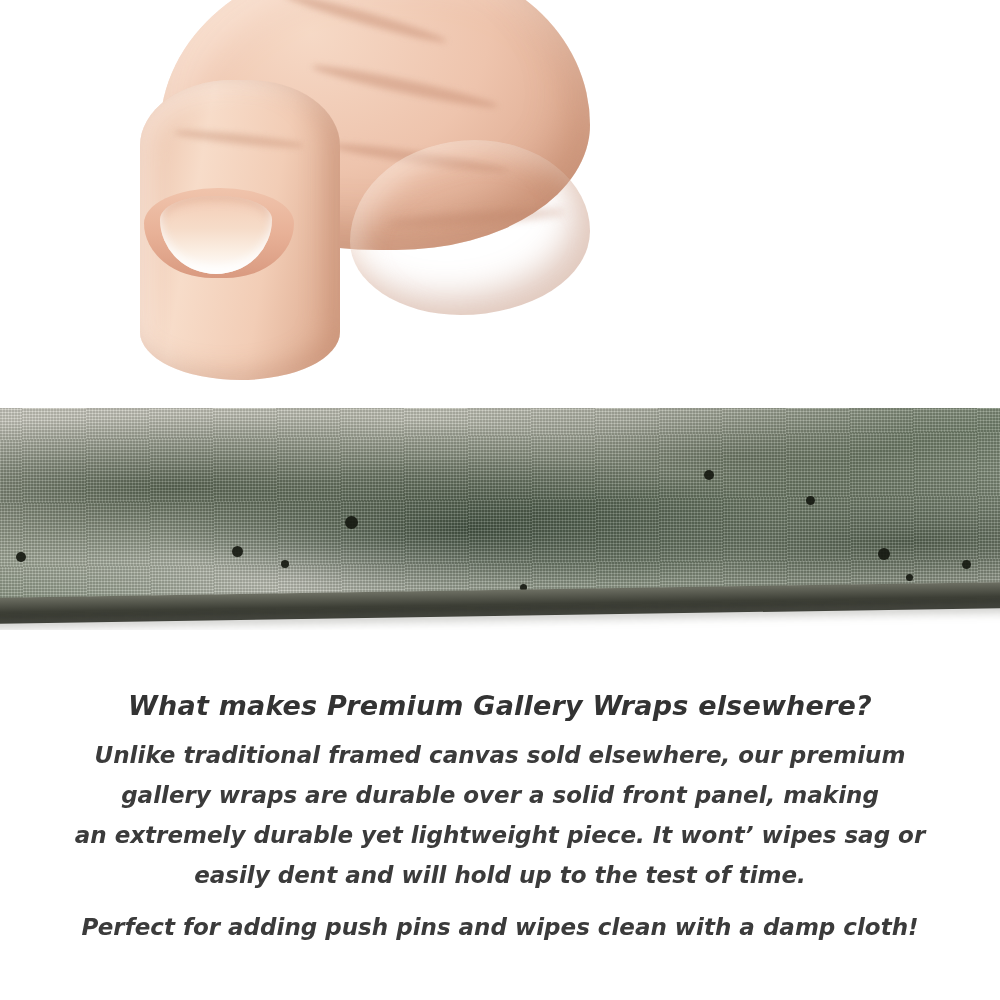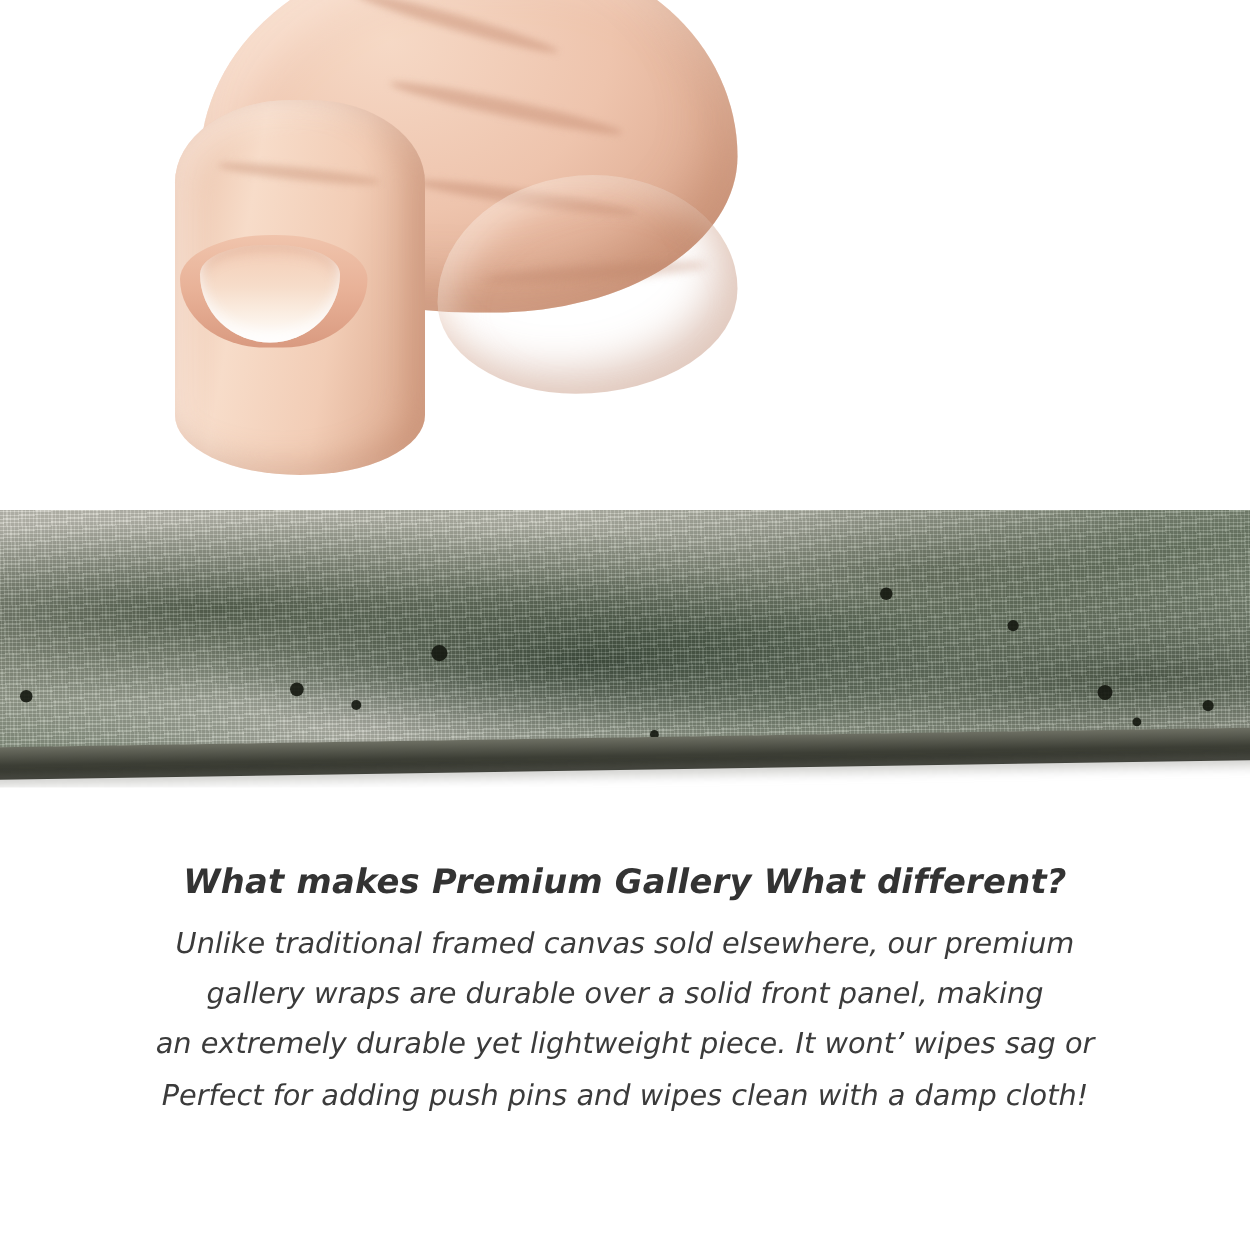--- a/index.html
+++ b/index.html
@@ -208,23 +208,24 @@
     font-weight: 700;
     letter-spacing: 0.2px;
     margin-bottom: 14px;
     color: #333333;
   }
   .caption-line {
     font-size: 23px;
     line-height: 40px;
     color: #3b3b3b;
     padding: 0 52px;
+    font-weight: bold;
   }
   .caption-line.last {
-    margin-top: 2px;
+    margin-top: 12px;
   }
 </style>
 </head>
 <body>
 
 <div class="page">
 
   <div class="photo-area">
     <div class="hand">
       <div class="knuckles">
@@ -255,20 +256,21 @@
     <div class="speck" style="left:878px; top:140px; width:12px; height:12px;"></div>
     <div class="speck" style="left:962px; top:152px; width:9px;  height:9px;"></div>
     <div class="speck" style="left:906px; top:166px; width:7px;  height:7px;"></div>
     <div class="speck" style="left:520px; top:176px; width:7px;  height:7px;"></div>
 
     <div class="canvas-shadow-edge"></div>
     <div class="canvas-drop"></div>
   </div>
 
   <div class="caption">
-    <div class="caption-heading">What makes Premium Gallery What different?</div>
+    <div class="caption-heading">What makes Premium Gallery Wraps elsewhere?</div>
     <div class="caption-line">Unlike traditional framed canvas sold elsewhere, our premium</div>
     <div class="caption-line">gallery wraps are durable over a solid front panel, making</div>
     <div class="caption-line">an extremely durable yet lightweight piece. It wont’ wipes sag or</div>
+    <div class="caption-line">easily dent and will hold up to the test of time.</div>
     <div class="caption-line last">Perfect for adding push pins and wipes clean with a damp cloth!</div>
   </div>
 
 </div>
 
 </body></html>

